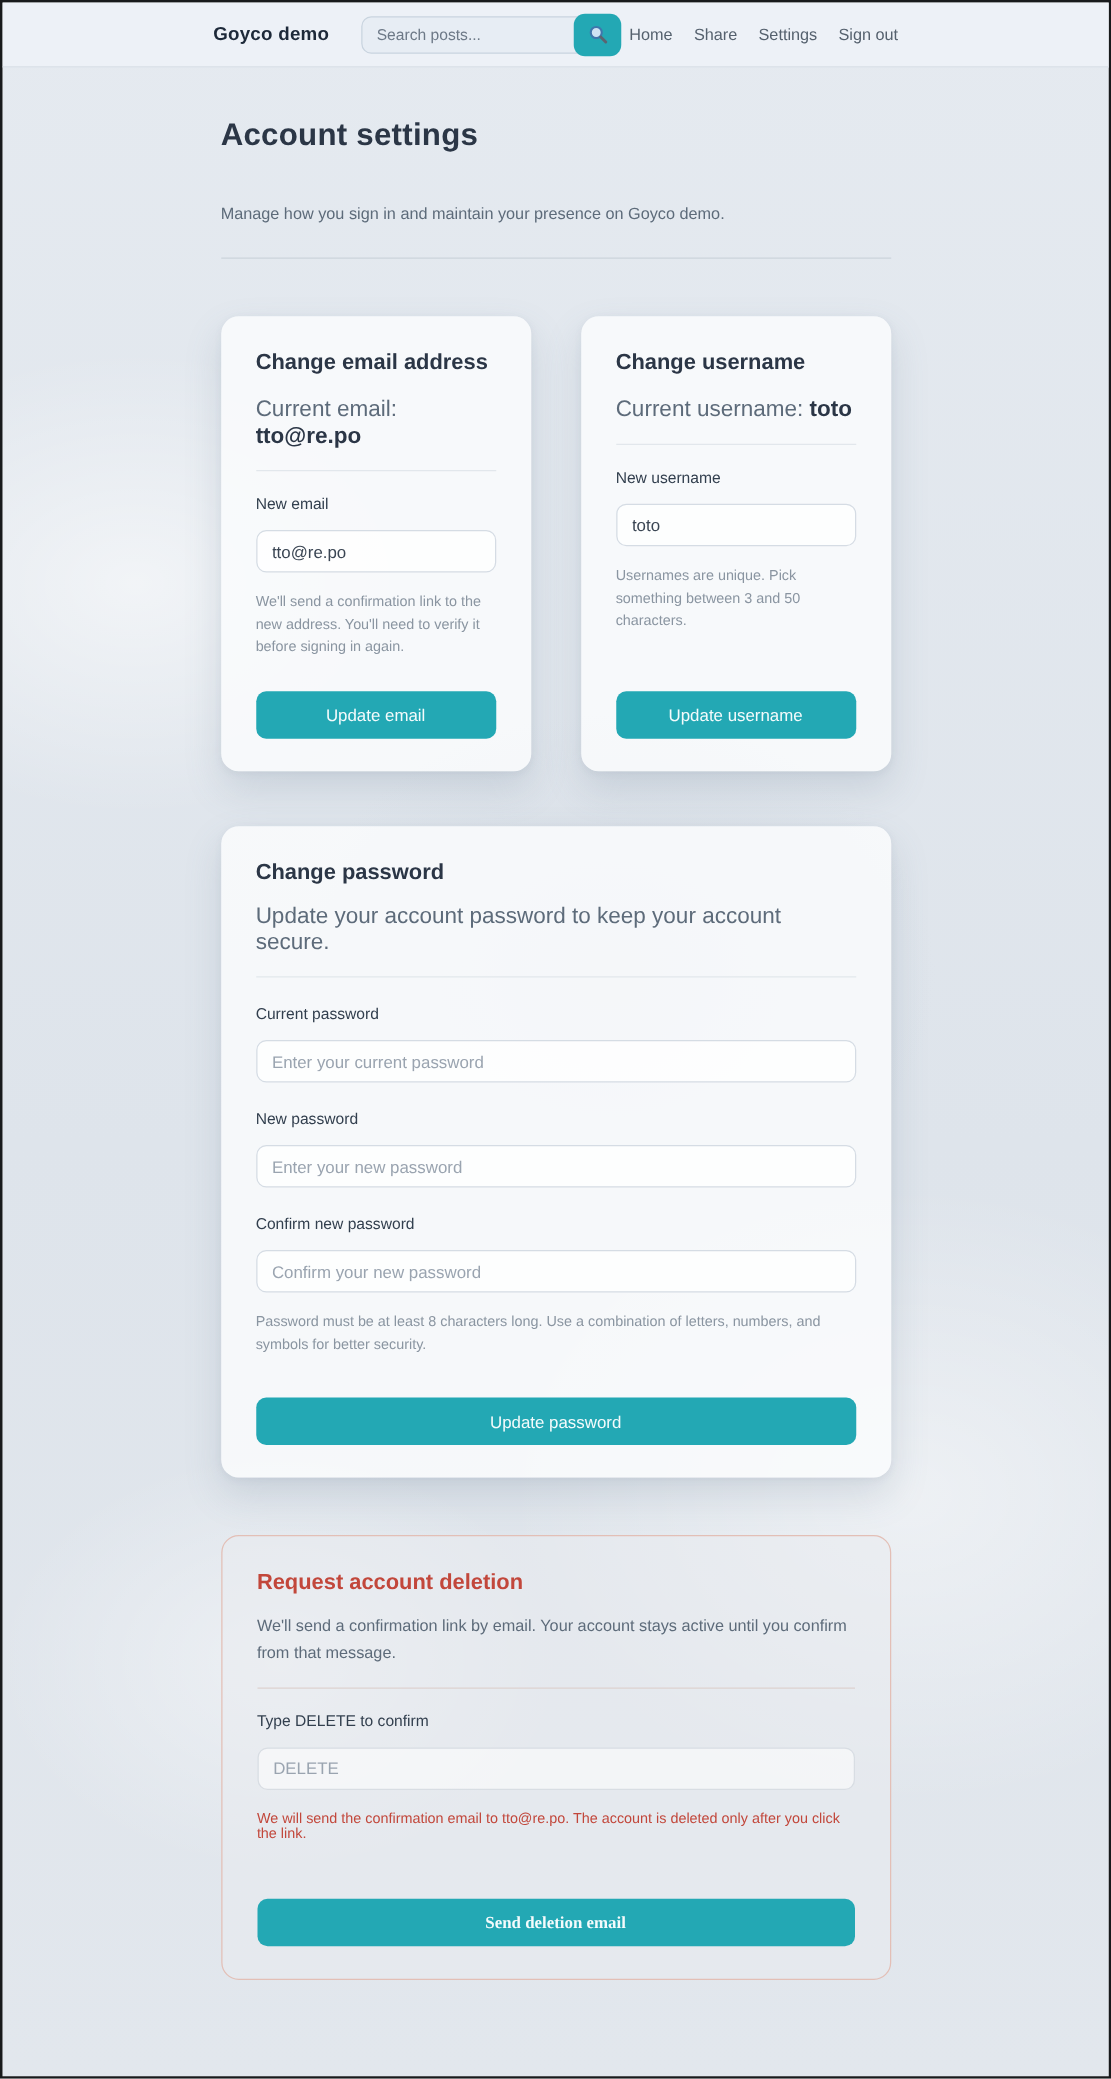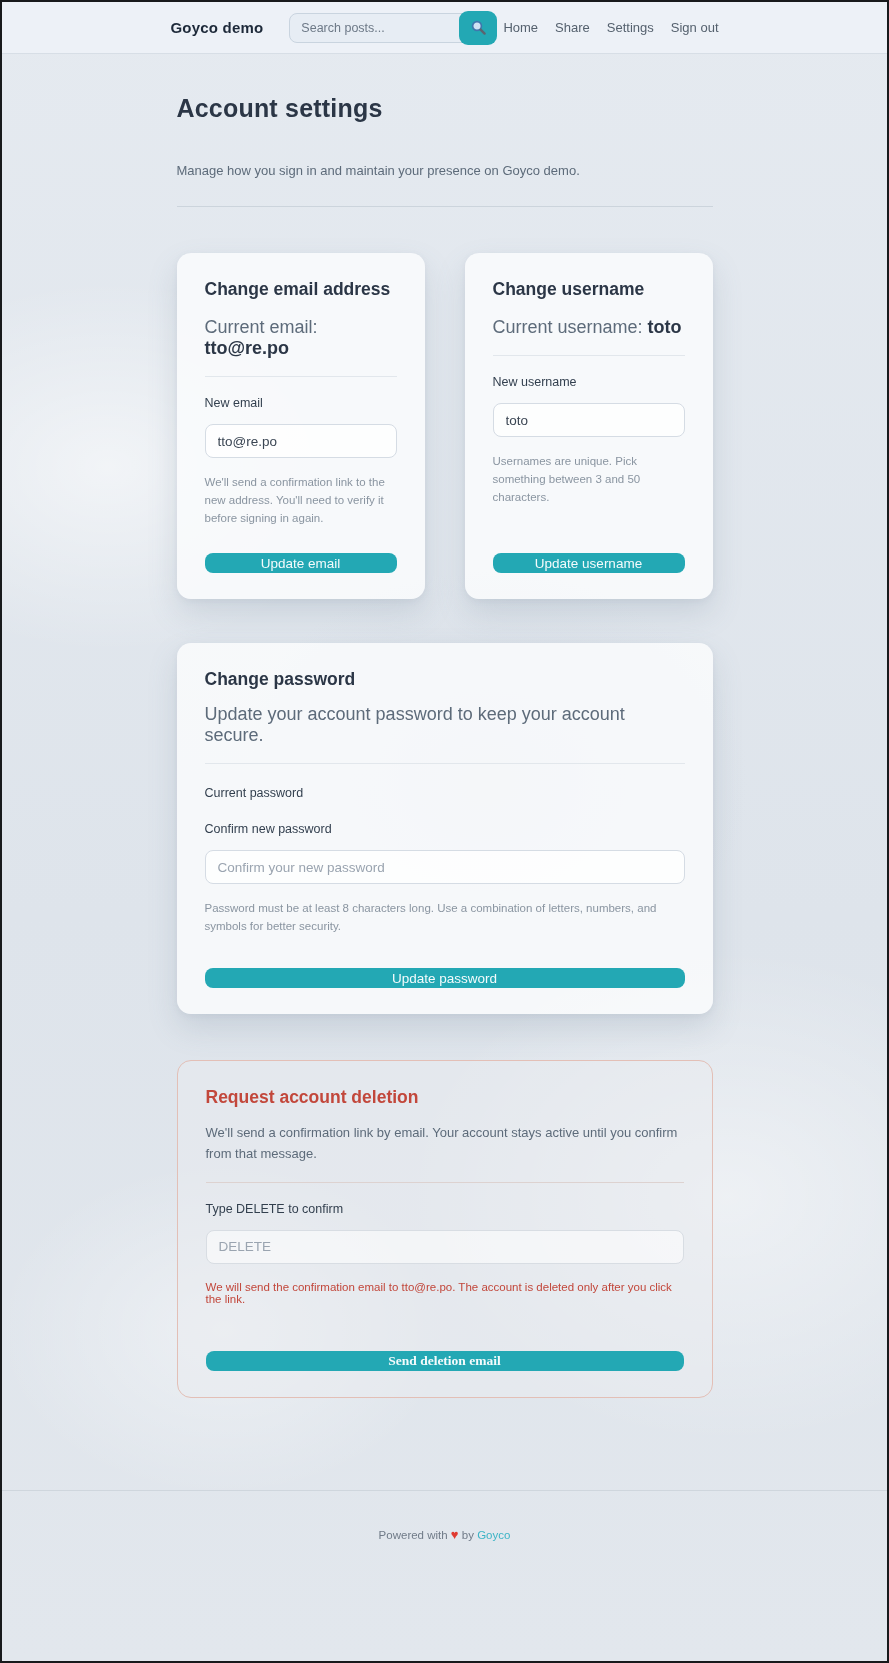--- a/index.html
+++ b/index.html
@@ -73,21 +73,21 @@
   .field {
     display:block; width:100%; margin-top:14px; height:34px;
     padding:0 12px; font-size:13.5px; color:#3a4553;
     background:rgba(255,255,255,.78);
     border:1px solid #d5dce4; border-radius:8px;
     font-family:inherit; outline:none;
   }
   .field::placeholder { color:#9aa4b0; }
   .help { margin-top:16px; font-size:11.5px; line-height:1.55; color:#8a95a1; }
   .btn {
-    display:block; width:100%; height:20px; margin-top:26px;
+    display:block; width:100%; height:38px; margin-top:26px;
     background:#23a8b4; color:#f4fbfc; border:none; border-radius:8px;
     font-size:13.5px; font-family:inherit; cursor:pointer;
   }
   .card.small .btn { margin-top:auto; }
   .card.small .help { margin-bottom:26px; }
 
   .card.wide { margin-top:44px; }
   .card-sub { margin-top:14px; font-size:18px; color:#5d6b7a; }
   .pw-group .field-label { margin-top:22px; }
   .btn.full { margin-top:32px; }
@@ -173,20 +173,25 @@
       </div>
     </div>
 
     <div class="card wide">
       <h2>Change password</h2>
       <div class="card-sub">Update your account password to keep your account secure.</div>
       <hr class="card-rule">
 
       <div class="pw-group">
         <label class="field-label">Current password</label>
+        <input type="password" class="field" placeholder="Enter your current password" style="">
+      </div>
+      <div class="pw-group">
+        <label class="field-label">New password</label>
+        <input type="password" class="field" placeholder="Enter your new password" style="">
       </div>
       <div class="pw-group">
         <label class="field-label">Confirm new password</label>
         <input type="password" class="field" placeholder="Confirm your new password" style="">
       </div>
 
       <div class="help">Password must be at least 8 characters long. Use a combination of letters, numbers, and symbols for better security.</div>
       <button class="btn full">Update password</button>
     </div>
 

